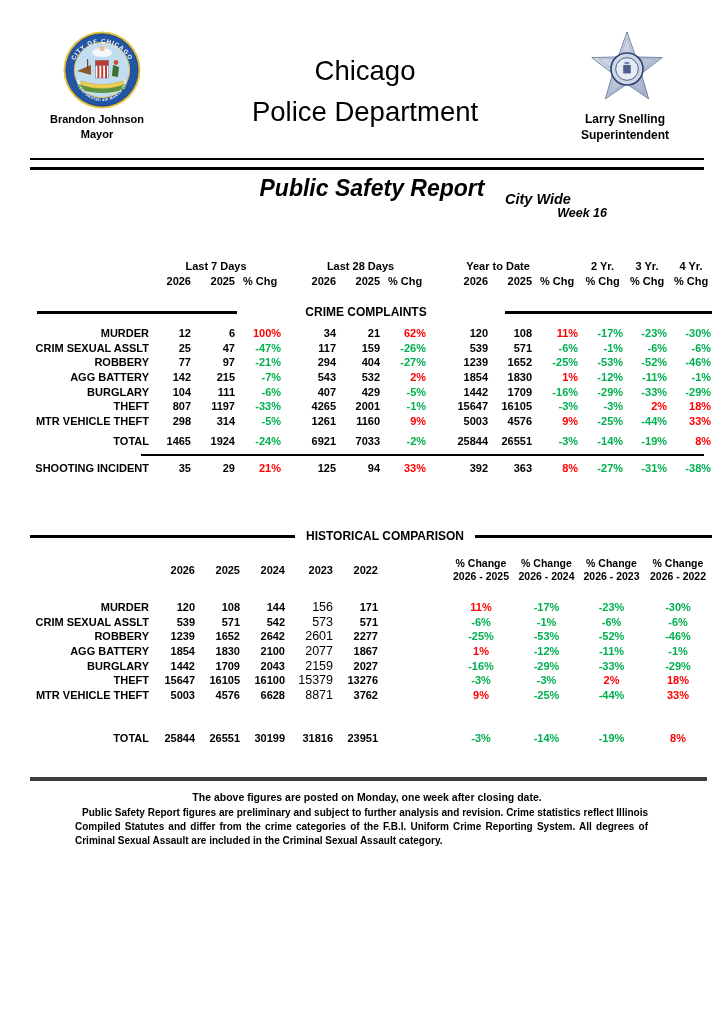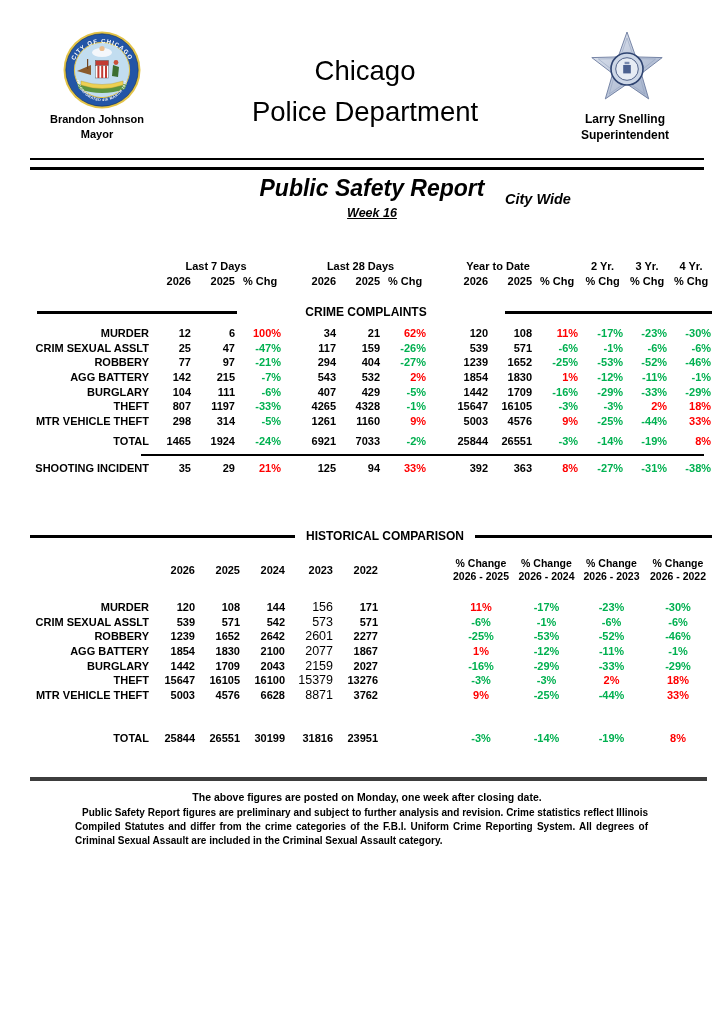--- a/index.html
+++ b/index.html
@@ -9,21 +9,21 @@
   
   .seal{left:63px;top:31px;width:78px;height:78px;}
   .badge{left:588px;top:28px;width:78px;height:78px;}
   .mayor{left:24px;top:112px;width:146px;text-align:center;font-weight:bold;font-size:11px;line-height:15px;}
   .supt{left:552px;top:112px;width:146px;text-align:center;font-weight:bold;font-size:12px;line-height:15.5px;}
   .dept{left:185px;top:50px;width:360px;text-align:center;font-size:27.5px;line-height:41px;font-weight:400;}
   .rule-double{left:30px;top:158px;width:674px;height:7px;border-top:2px solid #000;border-bottom:3px solid #000;}
   
   .rpt-title{left:137px;top:175px;width:470px;text-align:center;font-size:23px;font-weight:bold;font-style:italic;}
   .rpt-scope{left:505px;top:191px;font-size:14.5px;font-weight:bold;font-style:italic;}
-  .rpt-week{left:137px;top:206px;width:470px;text-align:center;font-size:12.5px;font-weight:bold;font-style:italic;text-decoration:underline;}
+  .rpt-week{left:137px;top:206px;width:470px;text-align:right;font-size:12.5px;font-weight:bold;font-style:italic;}
   .rpt-cover{left:27px;top:227px;width:680px;text-align:center;font-size:15.5px;font-weight:bold;}
   
   .band-text{font-size:12px;font-weight:bold;text-align:center;}
   .cc-text{left:250px;top:305px;width:232px;}
   .cc-line-l{left:37px;top:311px;width:200px;height:3px;background:#000;}
   .cc-line-r{left:505px;top:311px;width:207px;height:3px;background:#000;}
   .hc-text{left:300px;top:529px;width:170px;}
   .hc-line-l{left:30px;top:535px;width:265px;height:3px;background:#000;}
   .hc-line-r{left:475px;top:535px;width:237px;height:3px;background:#000;}
   .shoot-line{left:141px;top:454px;width:563px;height:2px;background:#000;}
@@ -272,21 +272,21 @@
           <td class="num pct dec">-29%</td>
         </tr>
 
         <tr>
           <td class="lbl">THEFT</td>
           <td class="num">807</td>
           <td class="num">1197</td>
           <td class="num pct dec">-33%</td>
           <td></td>
           <td class="num">4265</td>
-          <td class="num">4328</td>
+          <td class="num">2001</td>
           <td class="num pct dec">-1%</td>
           <td></td>
           <td class="num">15647</td>
           <td class="num">16105</td>
           <td class="num pct dec">-3%</td>
           <td class="num pct dec">-3%</td>
           <td class="num pct inc">2%</td>
           <td class="num pct inc">18%</td>
         </tr>
 

